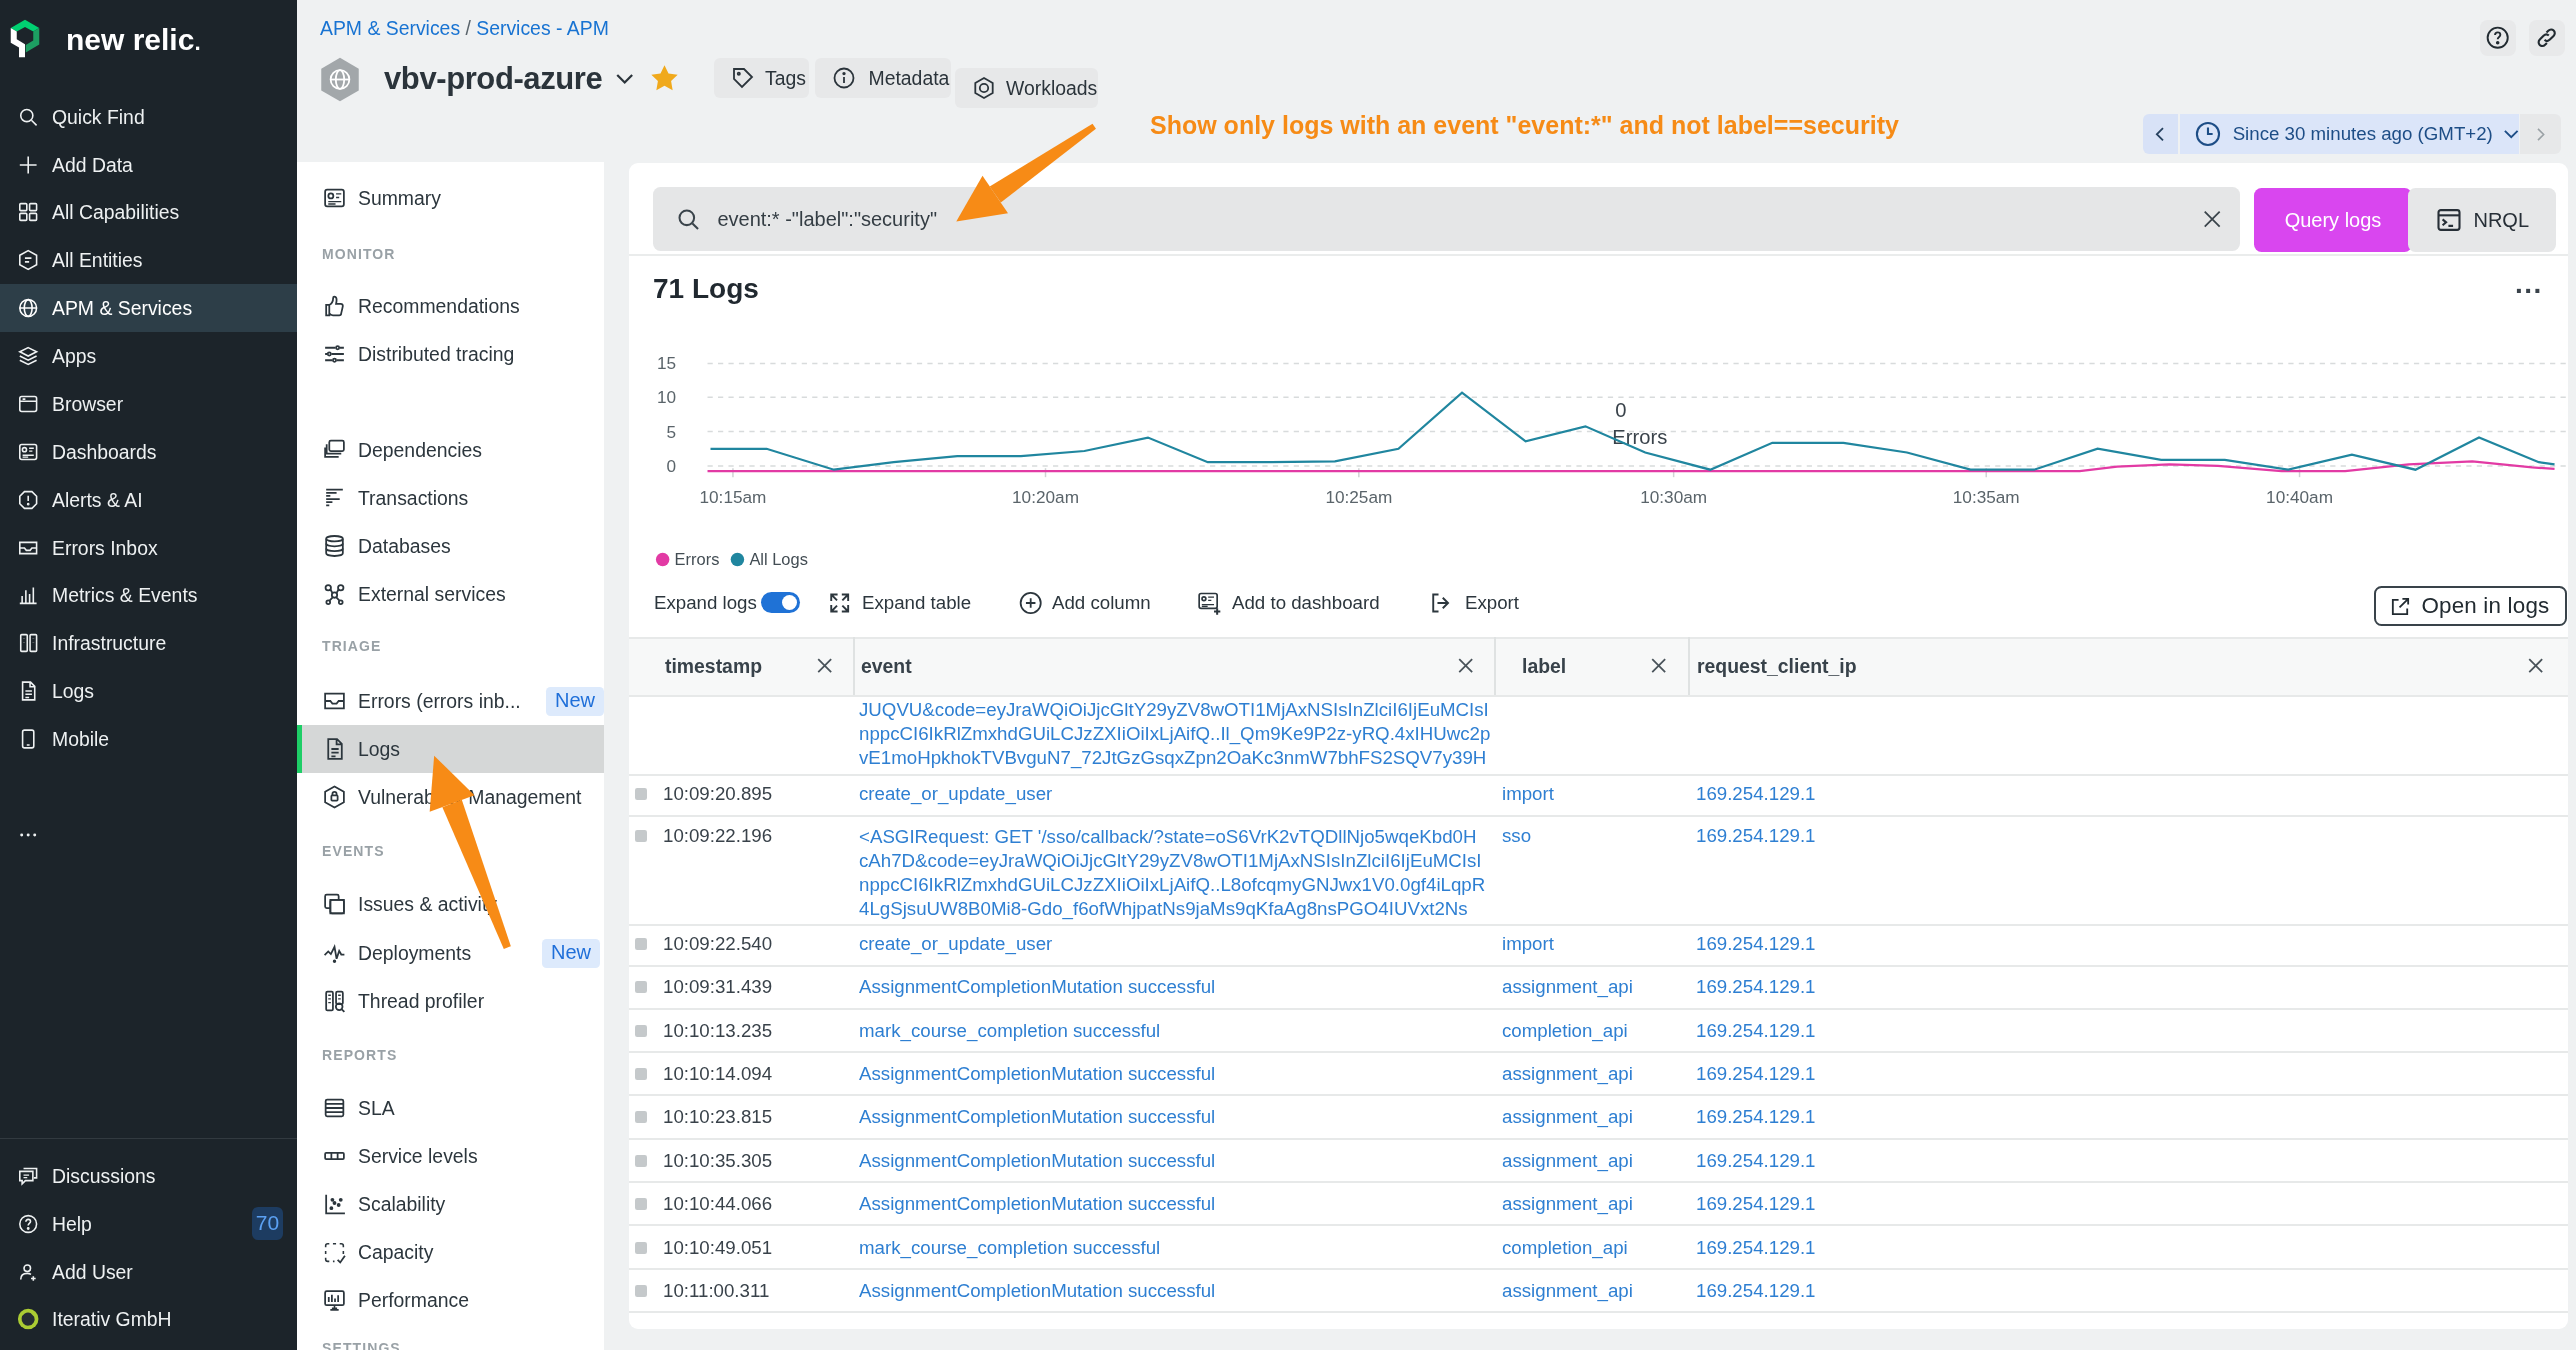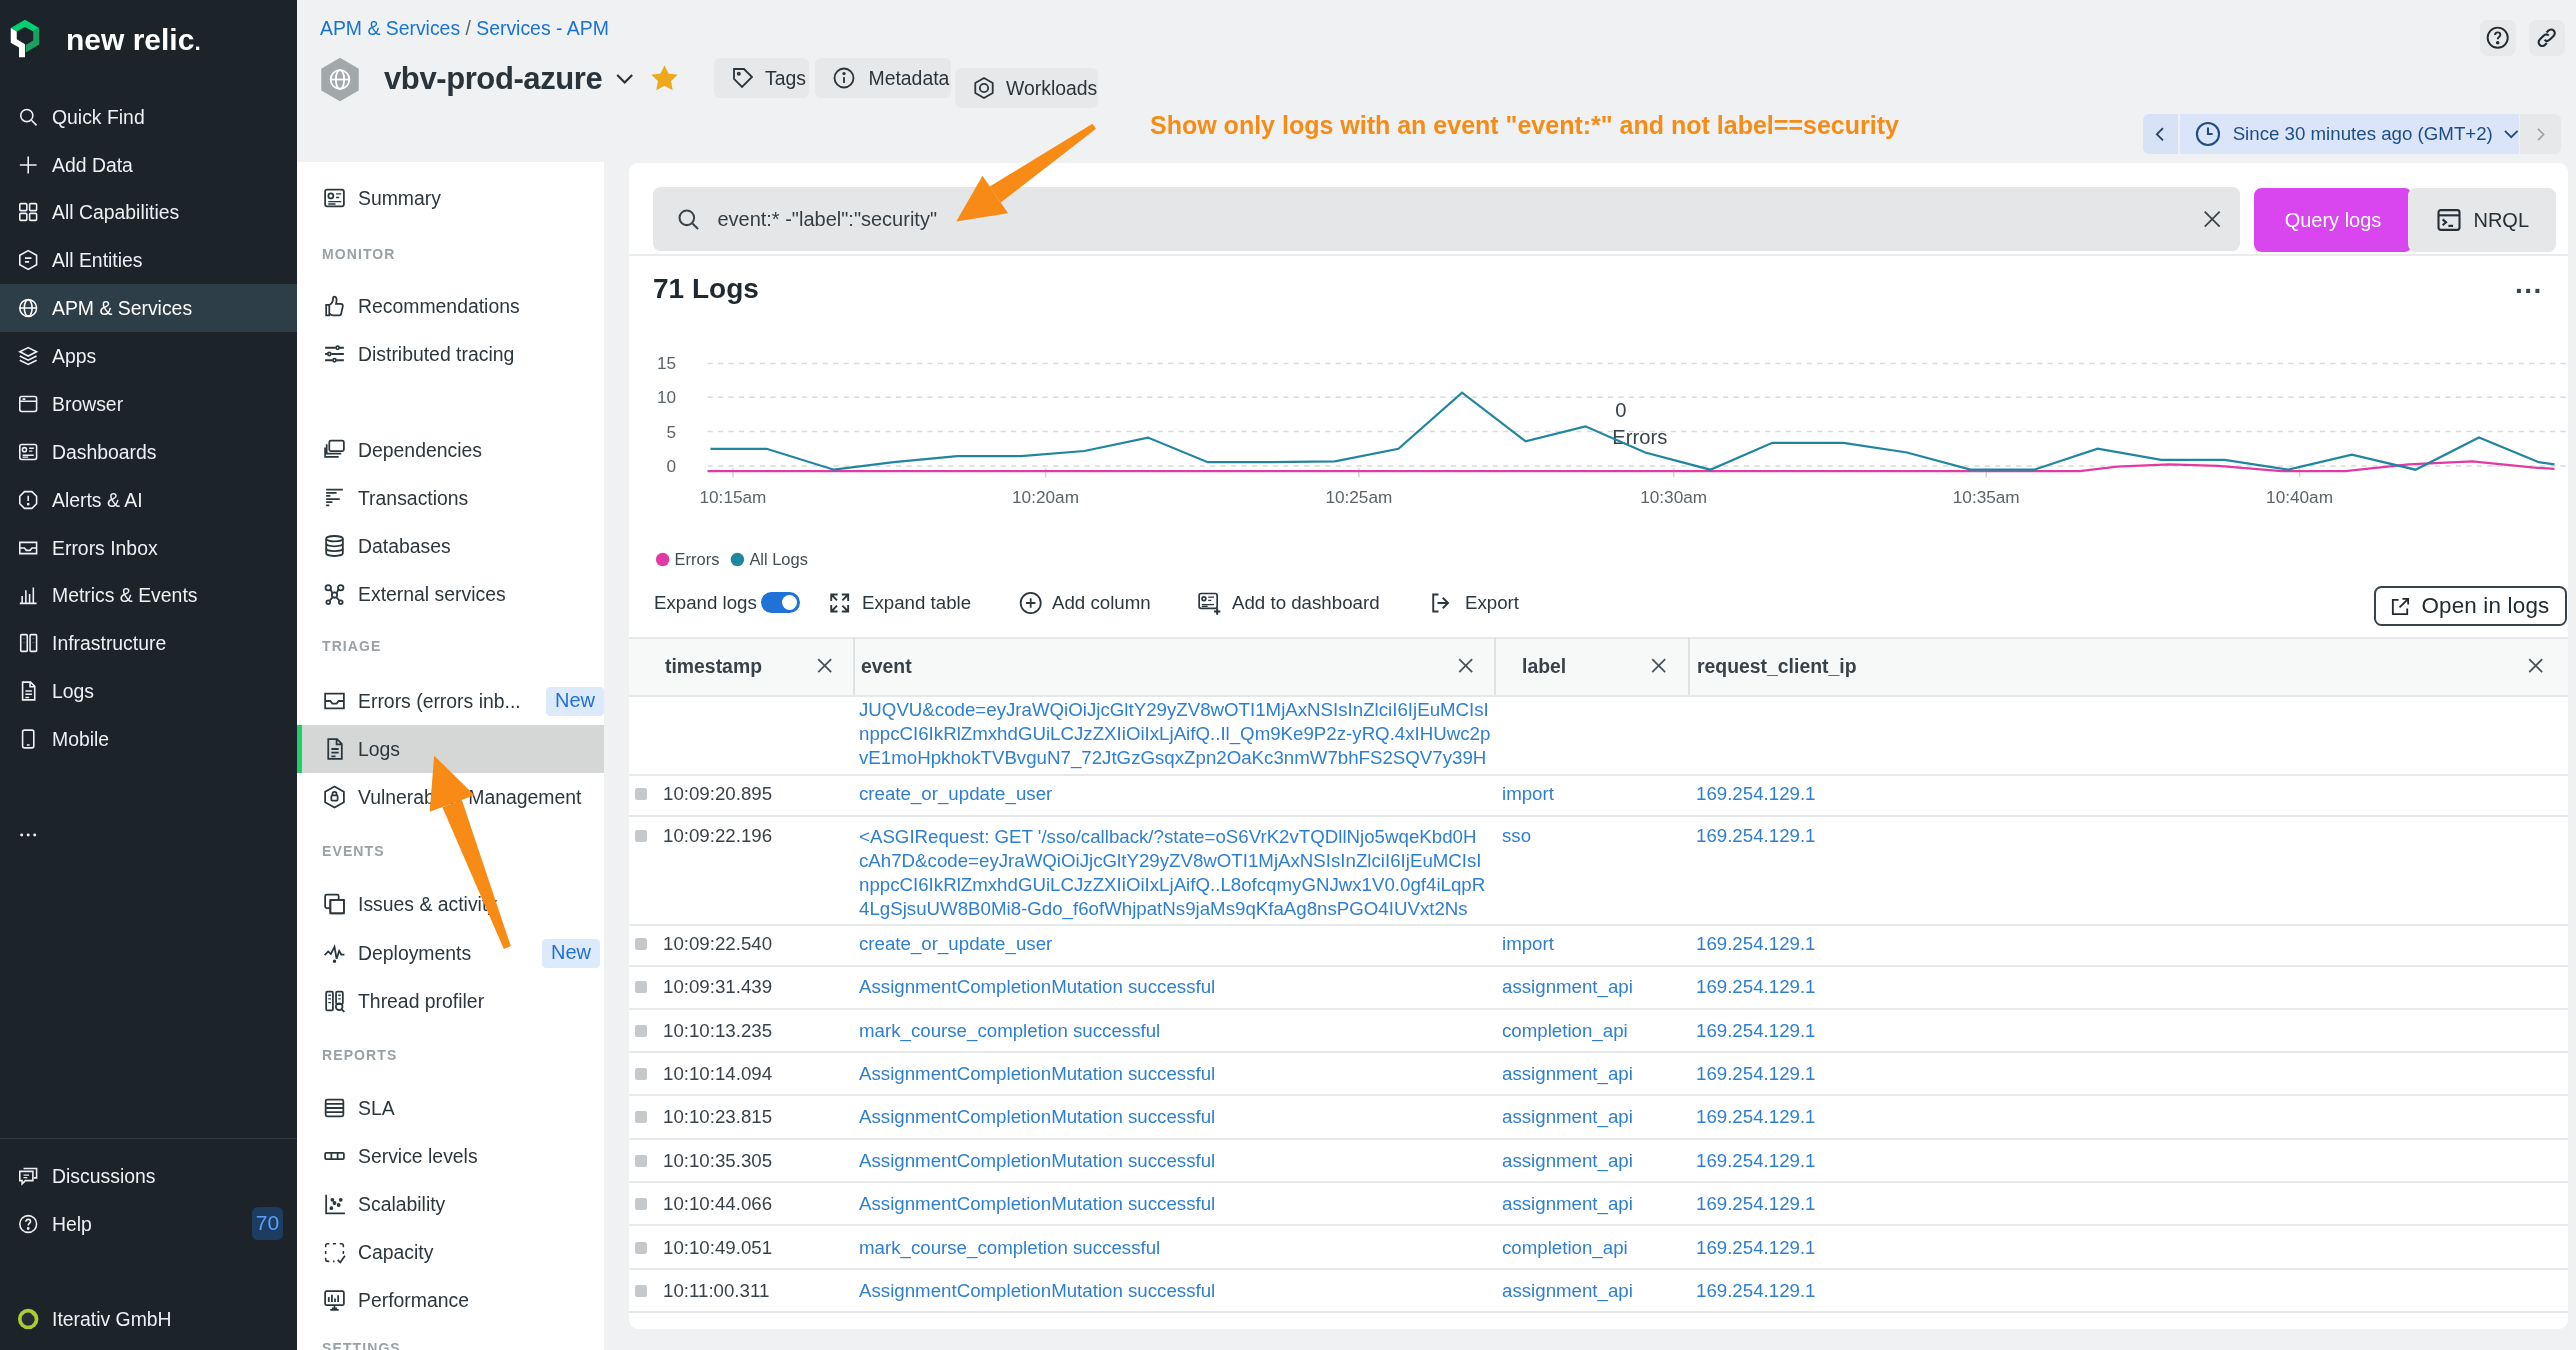--- a/index.html
+++ b/index.html
@@ -174,20 +174,28 @@
     </div>
   <div class="sitem" style="top:1200px">
     <svg class="ic" viewBox="0 0 24 24" fill="none" stroke="#eef1f2" stroke-width="1.7">
         <circle cx="12" cy="12" r="9"></circle>
         <path d="M9.5 9.5 C9.5 8 10.6 7 12 7 C13.4 7 14.5 8 14.5 9.3 C14.5 11.4 12 11.2 12 13.5"></path>
         <circle cx="12" cy="16.8" r="0.7" fill="#eef1f2"></circle>
       </svg>
     <div class="tx">Help</div>
     <div class="abs" style="left:252px;top:6.7px;width:31px;height:33px;background:#1d3c61;border-radius:6px;color:#5ba0f2;font-size:21px;display:flex;align-items:center;justify-content:center">70</div>
     </div>
+  <div class="sitem" style="top:1248px">
+    <svg class="ic" viewBox="0 0 24 24" fill="none" stroke="#eef1f2" stroke-width="1.7">
+        <circle cx="11" cy="8" r="3.5"></circle>
+        <path d="M4 20 C4 15.5 7 13.5 11 13.5 C12.5 13.5 13.8 13.8 15 14.5"></path>
+        <path d="M17.5 16.5 V21.5 M15 19 H20"></path>
+      </svg>
+    <div class="tx">Add User</div>
+    </div>
   <div class="sitem" style="top:1295px">
     <svg class="ic" viewBox="0 0 24 24">
         <circle cx="12" cy="12" r="11" fill="#abcc33"></circle>
         <path d="M14.5 5.6 A7 7 0 1 0 18.4 9.5 Z" fill="#262e33"></path>
         <path d="M9 15 L15.5 8.5" stroke="#262e33" stroke-width="2.2"></path>
       </svg>
     <div class="tx">Iterativ GmbH</div>
     </div>
 </div>
 

